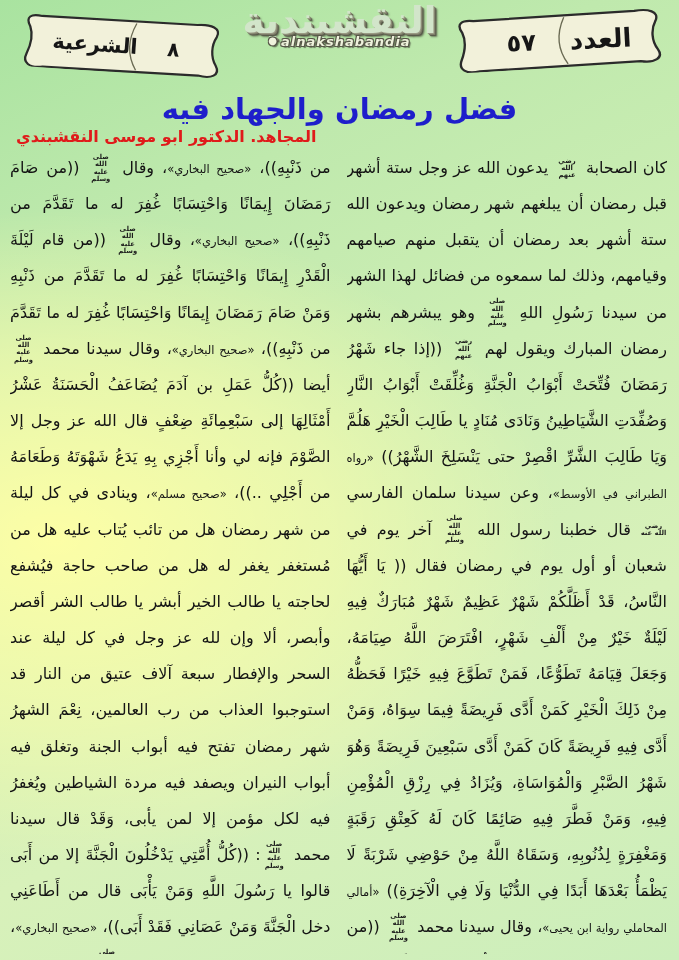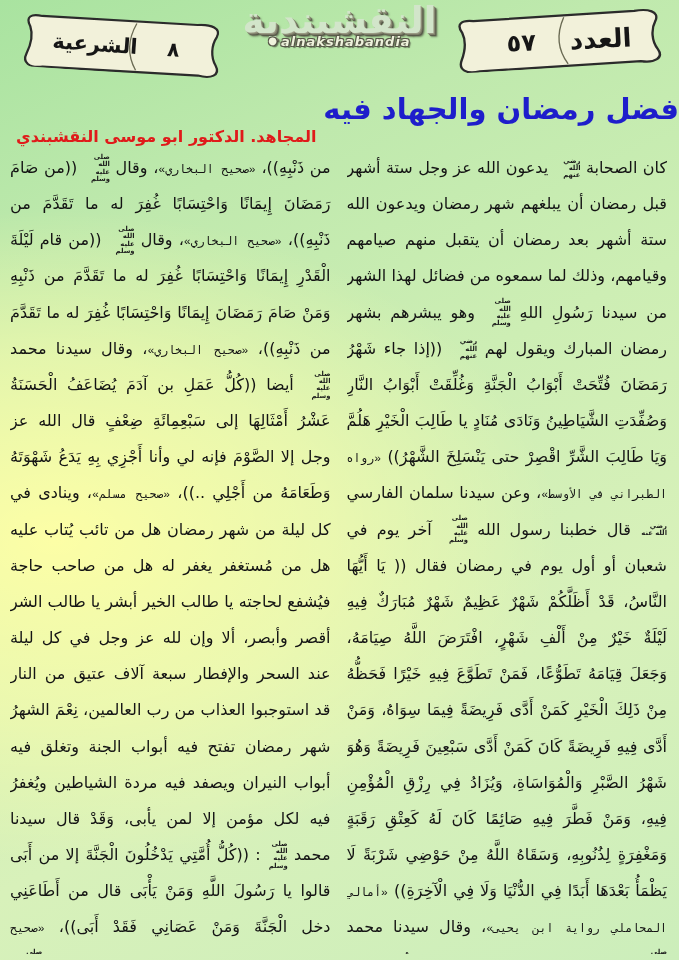--- a/index.html
+++ b/index.html
@@ -40,42 +40,42 @@
   .logo-en{
     direction:ltr;margin-top:-4px;font-size:13px;font-weight:bold;letter-spacing:1px;
     color:#eef2dc;
     text-shadow:1px 1px 0 #565648,-1px -1px 0 #565648,1px -1px 0 #565648,-1px 1px 0 #565648,2px 2px 1px rgba(50,50,40,.6);
     font-style:italic;
   }
   .logo-en .bullet{font-size:10px;vertical-align:2px;margin-right:3px;}
   
   .title{
     position:absolute;top:92px;left:0;right:0;margin:0;
-    direction:rtl;
+    text-align:center;direction:rtl;
     font-size:29px;font-weight:bold;color:#1e1ecb;
   }
   .author{
     position:absolute;top:127px;left:16px;
     direction:rtl;font-size:16px;font-weight:bold;color:#e01a1a;
   }
   
   .columns{
     position:absolute;top:150px;left:10px;right:12px;bottom:6px;
     display:flex;gap:16px;direction:rtl;
   }
   .col{
     flex:1;overflow:hidden;
     direction:rtl;text-align:justify;
     font-size:16px;line-height:2.26;color:#141414;
   }
   .run-t{}
-  .run-s{font-size:11.5px;font-family:Liberation Mono, monospace;}
+  .run-s{font-size:11.5px;}
   .run-h{
     display:inline-block;width:27px;
-    font-size:6.8px;line-height:1.08;text-align:right;
+    font-size:6.8px;line-height:1.08;text-align:center;
     font-weight:bold;color:#1c1c1c;vertical-align:middle;
   }
 </style>
 </head>
 <body>
 
 <div class="page">
 
   <div class="header">
 

